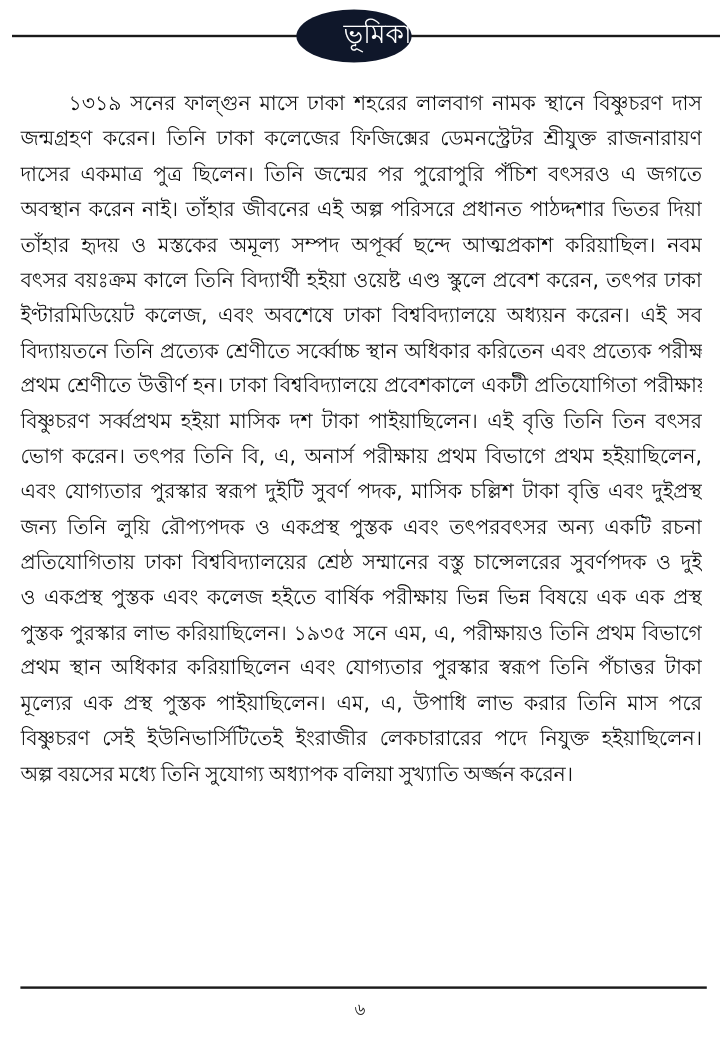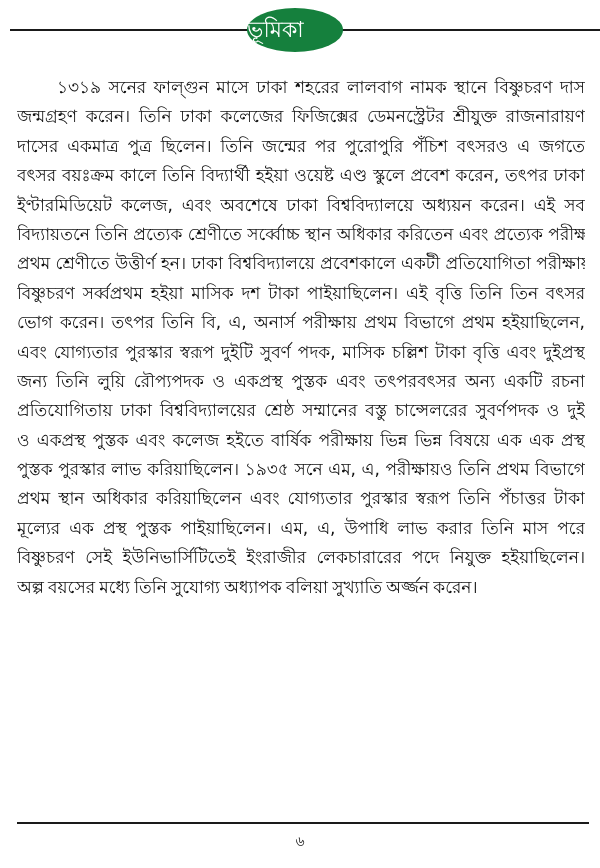--- a/index.html
+++ b/index.html
@@ -23,24 +23,24 @@
       height: 2px;
       background: #1a1a1a;
     }
     .title-pill {
       position: absolute;
       left: 247px;
       top: 8px;
       width: 96px;
       height: 44px;
       border-radius: 50%;
-      background: #15803d;
+      background: #0f172a;
       display: flex;
       align-items: center;
-      justify-content: flex-start;
+      justify-content: flex-end;
     }
     .title-text {
       color: #ffffff;
       font-size: 22px;
       line-height: 1;
       font-family: "DejaVu Sans", sans-serif;
       white-space: nowrap;
     }
     .body-text {
       position: absolute;
@@ -87,20 +87,22 @@
 
 <div class="header-rule"></div>
 <div class="title-pill">
   <span class="title-text">ভূমিকা</span>
 </div>
 
 <div class="body-text">
   <div class="line indent">১৩১৯ সনের ফাল্গুন মাসে ঢাকা শহরের লালবাগ নামক স্থানে বিষ্ণুচরণ দাস</div>
   <div class="line">জন্মগ্রহণ করেন। তিনি ঢাকা কলেজের ফিজিক্সের ডেমনস্ট্রেটর শ্রীযুক্ত রাজনারায়ণ</div>
   <div class="line">দাসের একমাত্র পুত্র ছিলেন। তিনি জন্মের পর পুরোপুরি পঁচিশ বৎসরও এ জগতে</div>
+  <div class="line">অবস্থান করেন নাই। তাঁহার জীবনের এই অল্প পরিসরে প্রধানত পাঠদ্দশার ভিতর দিয়া</div>
+  <div class="line">তাঁহার হৃদয় ও মস্তকের অমূল্য সম্পদ অপূর্ব্ব ছন্দে আত্মপ্রকাশ করিয়াছিল। নবম</div>
   <div class="line">বৎসর বয়ঃক্রম কালে তিনি বিদ্যার্থী হইয়া ওয়েষ্ট এণ্ড স্কুলে প্রবেশ করেন, তৎপর ঢাকা</div>
   <div class="line">ইণ্টারমিডিয়েট কলেজ, এবং অবশেষে ঢাকা বিশ্ববিদ্যালয়ে অধ্যয়ন করেন। এই সব</div>
   <div class="line">বিদ্যায়তনে তিনি প্রত্যেক শ্রেণীতে সর্ব্বোচ্চ স্থান অধিকার করিতেন এবং প্রত্যেক পরীক্ষায়</div>
   <div class="line">প্রথম শ্রেণীতে উত্তীর্ণ হন। ঢাকা বিশ্ববিদ্যালয়ে প্রবেশকালে একটী প্রতিযোগিতা পরীক্ষায়</div>
   <div class="line">বিষ্ণুচরণ সর্ব্বপ্রথম হইয়া মাসিক দশ টাকা পাইয়াছিলেন। এই বৃত্তি তিনি তিন বৎসর</div>
   <div class="line">ভোগ করেন। তৎপর তিনি বি, এ, অনার্স পরীক্ষায় প্রথম বিভাগে প্রথম হইয়াছিলেন,</div>
   <div class="line">এবং যোগ্যতার পুরস্কার স্বরূপ দুইটি সুবর্ণ পদক, মাসিক চল্লিশ টাকা বৃত্তি এবং দুইপ্রস্থ</div>
   <div class="line">জন্য তিনি লুয়ি রৌপ্যপদক ও একপ্রস্থ পুস্তক এবং তৎপরবৎসর অন্য একটি রচনা</div>
   <div class="line">প্রতিযোগিতায় ঢাকা বিশ্ববিদ্যালয়ের শ্রেষ্ঠ সম্মানের বস্তু চান্সেলরের সুবর্ণপদক ও দুই</div>
   <div class="line">ও একপ্রস্থ পুস্তক এবং কলেজ হইতে বার্ষিক পরীক্ষায় ভিন্ন ভিন্ন বিষয়ে এক এক প্রস্থ</div>

